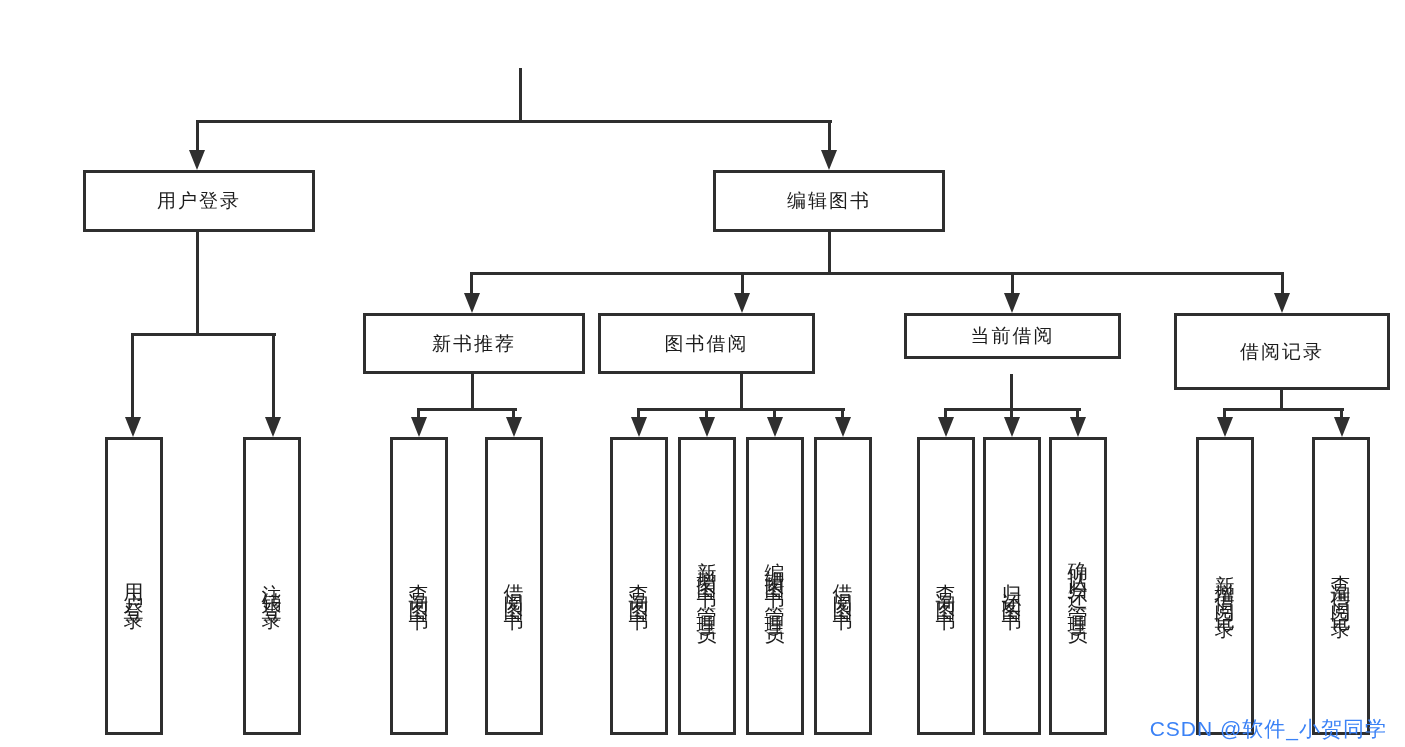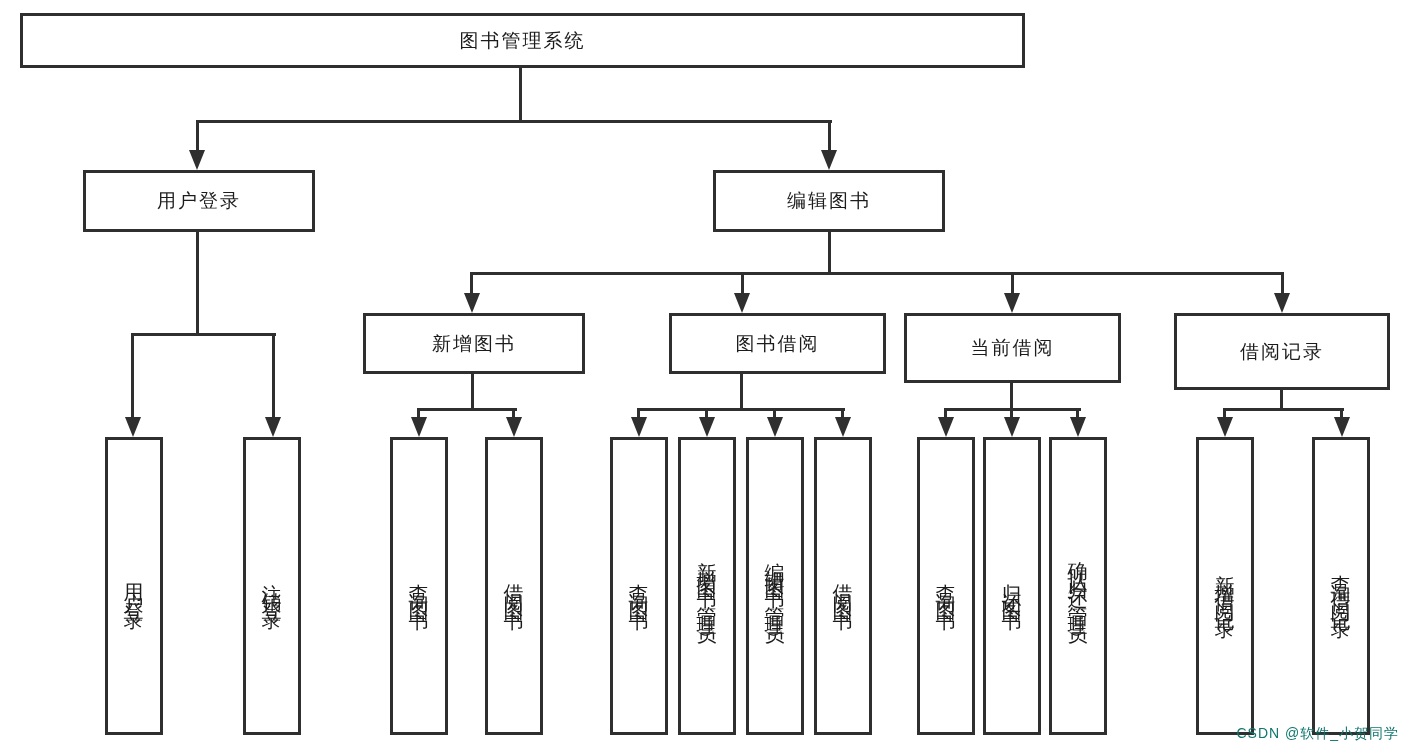--- a/index.html
+++ b/index.html
@@ -45,50 +45,47 @@
   .hl{position:absolute;height:3px;background:var(--line);z-index:1;}
   .ar{
     position:absolute;width:0;height:0;
     border-left:8px solid transparent;
     border-right:8px solid transparent;
     border-top:20px solid var(--line);
     z-index:1;
   }
   .watermark{
     position:absolute;
-    right:6px;bottom:4px;
-    color:#0f766e;
-    font-size:14px;
+    right:18px;bottom:4px;
+    color:#3b82f6;
+    font-size:21px;
     letter-spacing:1px;
     z-index:3;
   }
 </style>
 </head>
 <body>
 
 <div class="canvas">
 
-  <div class="box" style="left:20px;top:13px;width:1005px;height:55px;">
-    <span>图书管理系统</span>
-  </div>
 
   <div class="box" style="left:83px;top:170px;width:232px;height:62px;">
     <span>用户登录</span>
   </div>
   <div class="box" style="left:713px;top:170px;width:232px;height:62px;">
     <span>编辑图书</span>
   </div>
 
   <div class="box" style="left:363px;top:313px;width:222px;height:61px;">
-    <span>新增图书</span>
+    <span>新书推荐</span>
   </div>
-  <div class="box" style="left:669px;top:313px;width:217px;height:61px;align-items:center;">
+  <div class="box" style="left:598px;top:313px;width:217px;height:61px;align-items:center;">
     <span>图书借阅</span>
   </div>
-  <div class="box" style="left:904px;top:313px;width:217px;height:70px;">
+  <div class="box" style="left:904px;top:313px;width:217px;height:46px;">
     <span>当前借阅</span>
   </div>
   <div class="box" style="left:1174px;top:313px;width:216px;height:77px;">
     <span>借阅记录</span>
   </div>
 
   <div class="vbox" style="left:105px;top:437px;width:58px;height:298px;">
     <span>用户登录</span>
   </div>
   <div class="vbox" style="left:243px;top:437px;width:58px;height:298px;">

